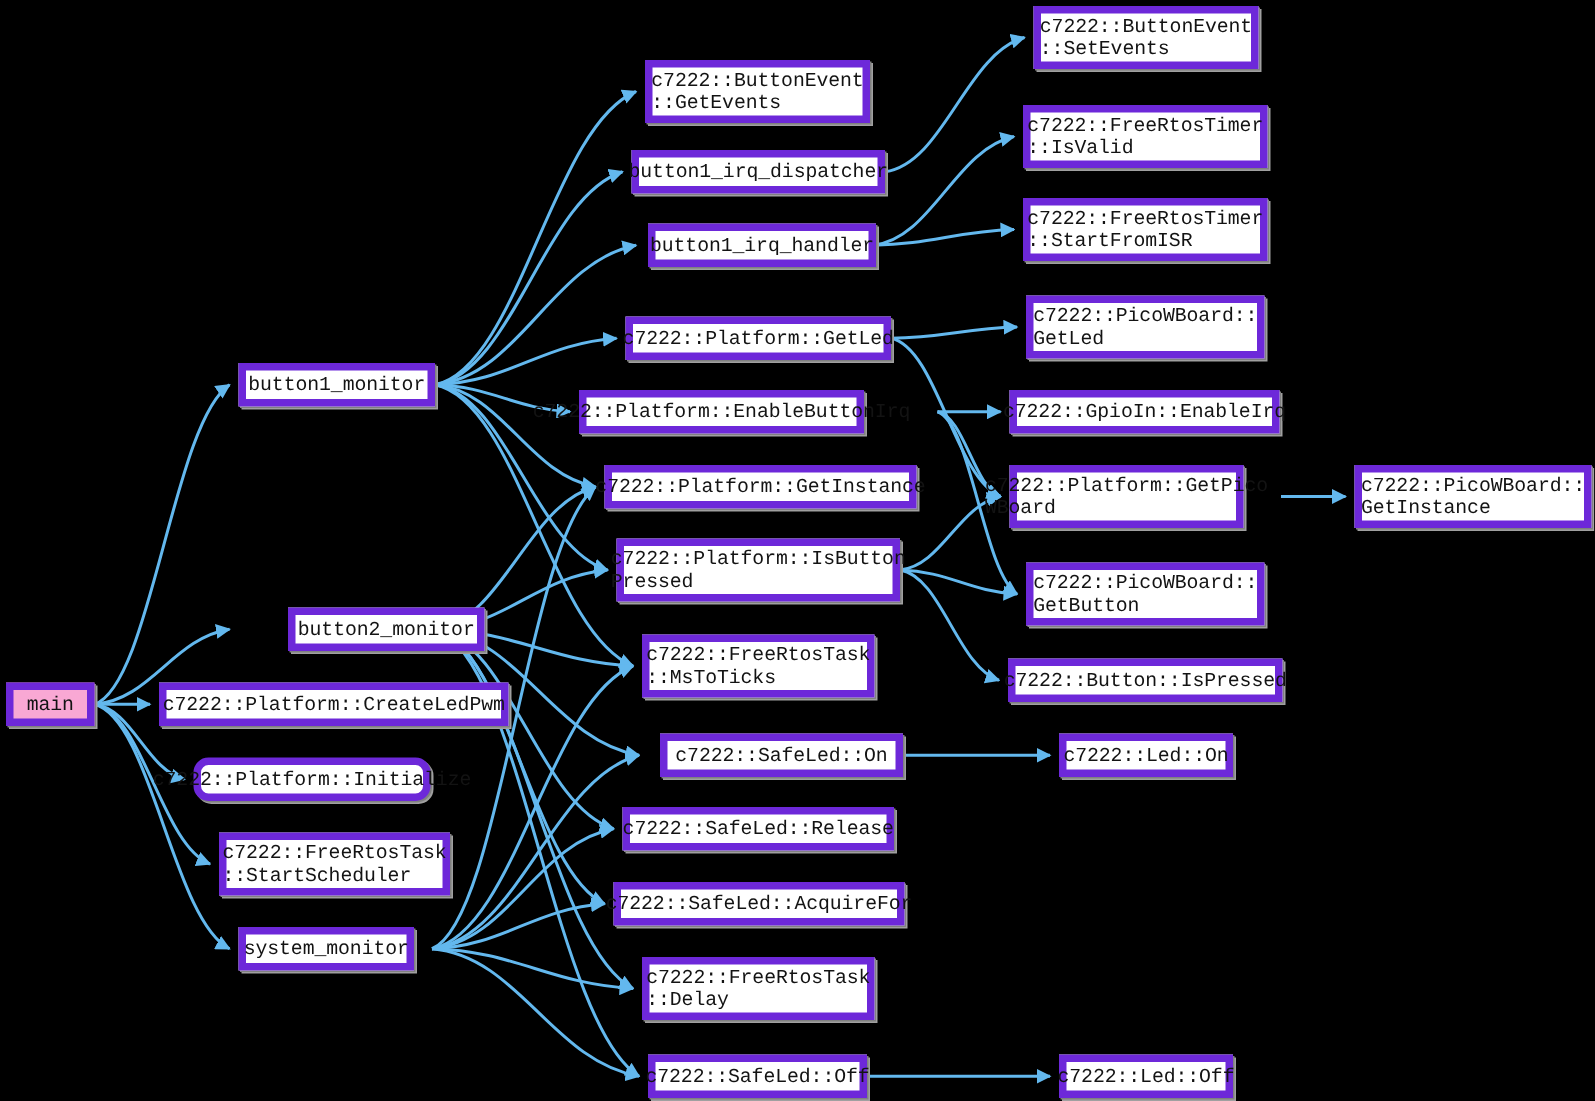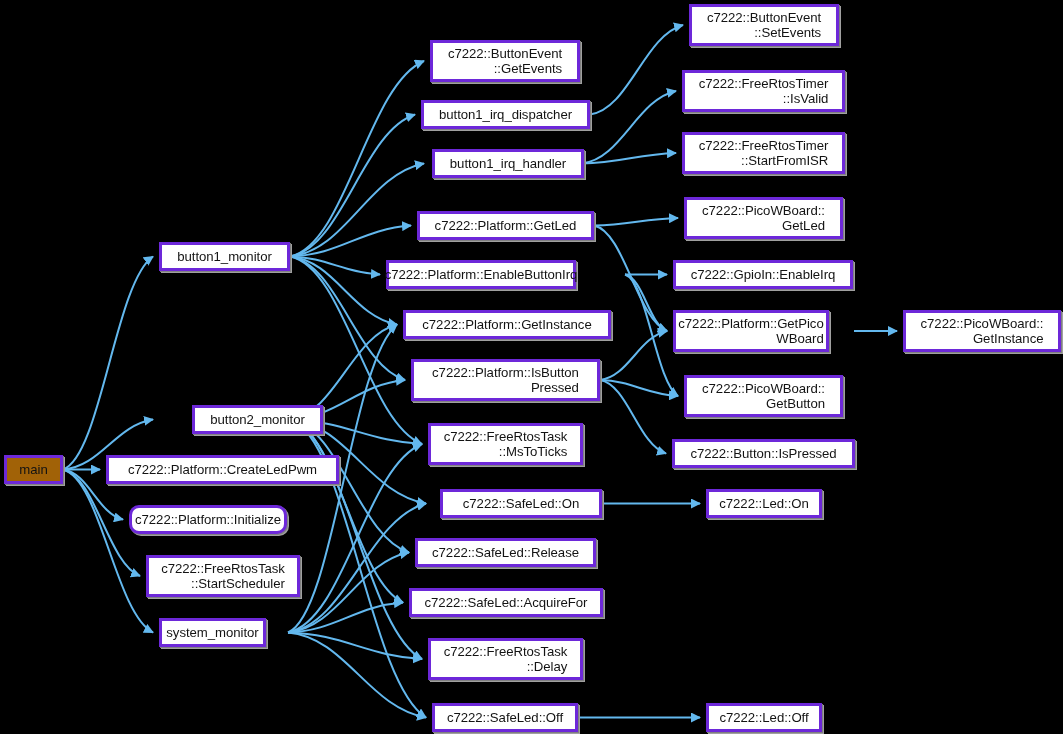--- a/index.html
+++ b/index.html
@@ -18,35 +18,36 @@
   svg#edges {
     position: absolute;
     left: 0; top: 0;
     width: 1063px;
     height: 734px;
   }
   .node {
     position: absolute;
     box-sizing: border-box;
     background: #ffffff;
-    border: 3px solid #6d28d9;
+    border: 5px solid #6d28d9;
     box-shadow: 1px 1px 0 0 #808080, 2px 2px 0 0 #a0a0a0;
     display: flex;
     align-items: center;
     justify-content: center;
-    text-align: right;
+    text-align: left;
     color: #131313;
     font-size: 13.2px;
     line-height: 15.5px;
     letter-spacing: -0.05px;
     white-space: pre-line;
     z-index: 5;
+    font-family: Liberation Mono, monospace;
   }
   .node.root {
-    background: #a16207;
+    background: #f9a8d4;
   }
 </style>
 </head>
 <body>
 
 <div id="canvas">
   <svg id="edges" viewBox="0 0 1063 734" xmlns="http://www.w3.org/2000/svg">
     <defs>
       <marker id="ah" viewBox="0 0 10 10" refX="9" refY="5" markerWidth="5" markerHeight="5" orient="auto-start-reverse">
         <path d="M 0 0 L 10 5 L 0 10 z" fill="#63b8ee"></path>
@@ -99,21 +100,21 @@
       </g>
   </svg>
   <div id="node-layer">
       <div class="node root" style="left: 4px; top: 455px; width: 59px; height: 29px;">main</div>
       <div class="node" style="left: 159px; top: 242px; width: 131px; height: 29px;">button1_monitor</div>
       <div class="node" style="left: 159px; top: 405px; width: 131px; height: 29px; margin-left: 33px;">button2_monitor</div>
       <div class="node" style="left: 106px; top: 455px; width: 233px; height: 29px;">c7222::Platform::CreateLedPwm</div>
       <div class="node" style="left: 129px; top: 505px; width: 158px; height: 29px; border-radius: 10px;">c7222::Platform::Initialize</div>
       <div class="node" style="left: 146px; top: 555px; width: 154px; height: 42px;">c7222::FreeRtosTask
 ::StartScheduler</div>
-      <div class="node" style="left: 159px; top: 618px; width: 107px; height: 29px;">system_monitor</div>
+      <div class="node" style="left: 159px; top: 618px; width: 117px; height: 29px;">system_monitor</div>
       <div class="node" style="left: 430px; top: 40px; width: 150px; height: 42px;">c7222::ButtonEvent
 ::GetEvents</div>
       <div class="node" style="left: 421px; top: 100px; width: 169px; height: 29px;">button1_irq_dispatcher</div>
       <div class="node" style="left: 432px; top: 149px; width: 152px; height: 29px;">button1_irq_handler</div>
       <div class="node" style="left: 417px; top: 211px; width: 177px; height: 29px;">c7222::Platform::GetLed</div>
       <div class="node" style="left: 386px; top: 260px; width: 190px; height: 29px;">c7222::Platform::EnableButtonIrq</div>
       <div class="node" style="left: 403px; top: 310px; width: 208px; height: 29px;">c7222::Platform::GetInstance</div>
       <div class="node" style="left: 411px; top: 359px; width: 189px; height: 42px;">c7222::Platform::IsButton
 Pressed</div>
       <div class="node" style="left: 428px; top: 423px; width: 155px; height: 42px;">c7222::FreeRtosTask

